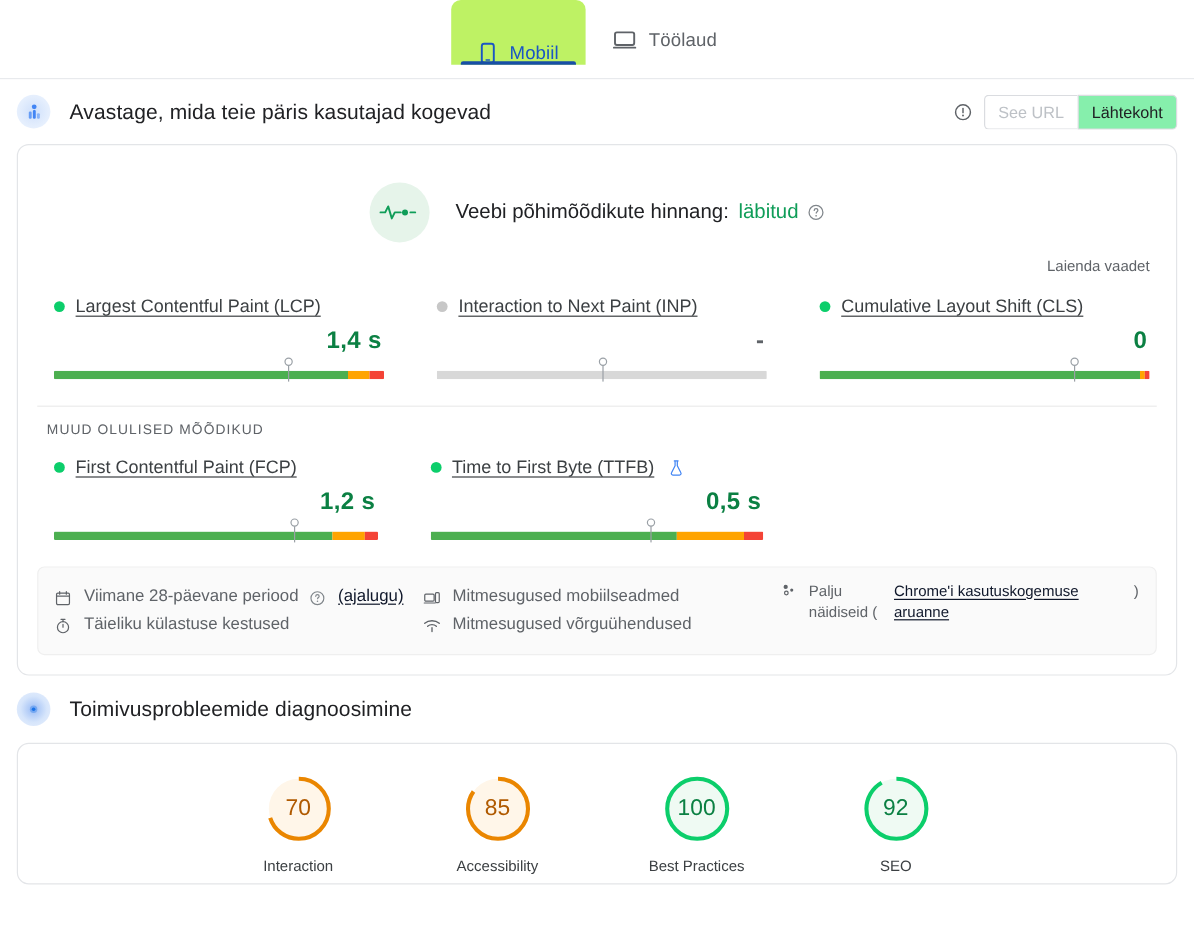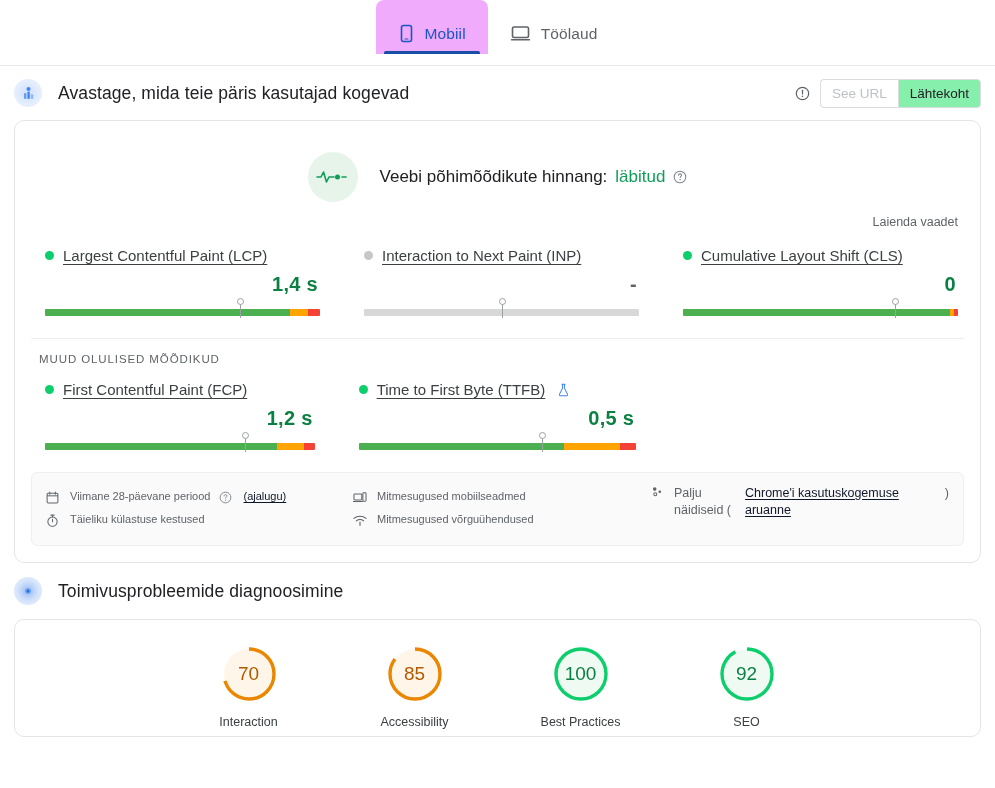--- a/index.html
+++ b/index.html
@@ -9,21 +9,21 @@
     background:#ffffff;
     font-family: "Liberation Sans", sans-serif;
     color:#202124;
     overflow:hidden;
   }
 
   
   .tabbar { display:flex; justify-content:center; align-items:flex-start; height:66px; border-bottom:1px solid #e8eaed; }
   .tab { display:flex; align-items:center; gap:10px; padding:13px 22px 0 22px; height:54px; cursor:pointer; position:relative; }
   .tab .tlabel { font-size:15.5px; color:#5f6368; letter-spacing:.1px; }
-  .tab.active { background:#f0abfc; border-radius:8px 8px 0 0; }
+  .tab.active { background:#bef264; border-radius:8px 8px 0 0;align-items:flex-end; }
   .tab.active .tlabel { color:#1a56c4; font-weight:500; }
   .tab.active::after { content:""; position:absolute; left:8px; right:8px; bottom:0; height:3px; background:#174ea6; border-radius:2px 2px 0 0; }
   .ico { display:inline-flex; align-items:center; justify-content:center; }
 
   
   .section-head { display:flex; align-items:center; gap:16px; padding:0 14px; height:54px; }
   .sec-ico { width:28px; height:28px; border-radius:50%; display:flex; align-items:center; justify-content:center; flex:0 0 28px; }
   .sec-ico.blue { background:radial-gradient(circle at 50% 50%, #cfe0fb 0%, #e4eefd 60%, #eef4fe 100%); }
   .sec-ico.blue2 { background:radial-gradient(circle at 50% 50%, #9bbcf5 0%, #d6e5fb 55%, #eaf1fe 100%); }
   .sec-title { font-size:17.5px; color:#202124; font-weight:400; letter-spacing:.1px; }
@@ -80,21 +80,21 @@
 
   .metrics2 { display:flex; padding:16px 0 6px 0; }
   .metrics2 .metric { flex:0 0 33.33%; }
 
   
   .notebox { margin:14px 16px 16px 16px; background:#fafafa; border:1px solid #efefef; border-radius:6px; display:flex; padding:12px 14px 14px 14px; }
   .notecol { flex:1; }
   .notecol.c1 { flex:0 0 34%; }
   .notecol.c2 { flex:0 0 33%; }
   .notecol.c3 { flex:0 0 33%; display:flex; }
-  .noterow { display:flex; align-items:center; gap:9px; font-size:11px; color:#5f6368; padding:3px 0; line-height:17px; }
+  .noterow { display:flex; align-items:flex-end; gap:9px; font-size:14px; color:#5f6368; padding:3px 0; line-height:17px; }
   .noterow .gi { color:#5f6368; display:inline-flex; margin-top:1px; flex:0 0 15px; }
   .link { color:#0f172a; text-decoration:underline; text-underline-offset:2px; cursor:pointer; }
   .samples { display:flex; gap:9px; align-items:flex-start; font-size:12.5px; color:#5f6368; line-height:17px; }
   .samples .lbl { width:62px; }
 
   
   .card2 { margin:0 14px; border:1px solid #e3e5e8; border-radius:10px; background:#fff; height:118px; }
   .gauges { display:flex; justify-content:center; gap:56px; padding-top:22px; }
   .gauge { width:110px; text-align:center; }
   .ring { position:relative; width:64px; height:64px; margin:0 auto; }

